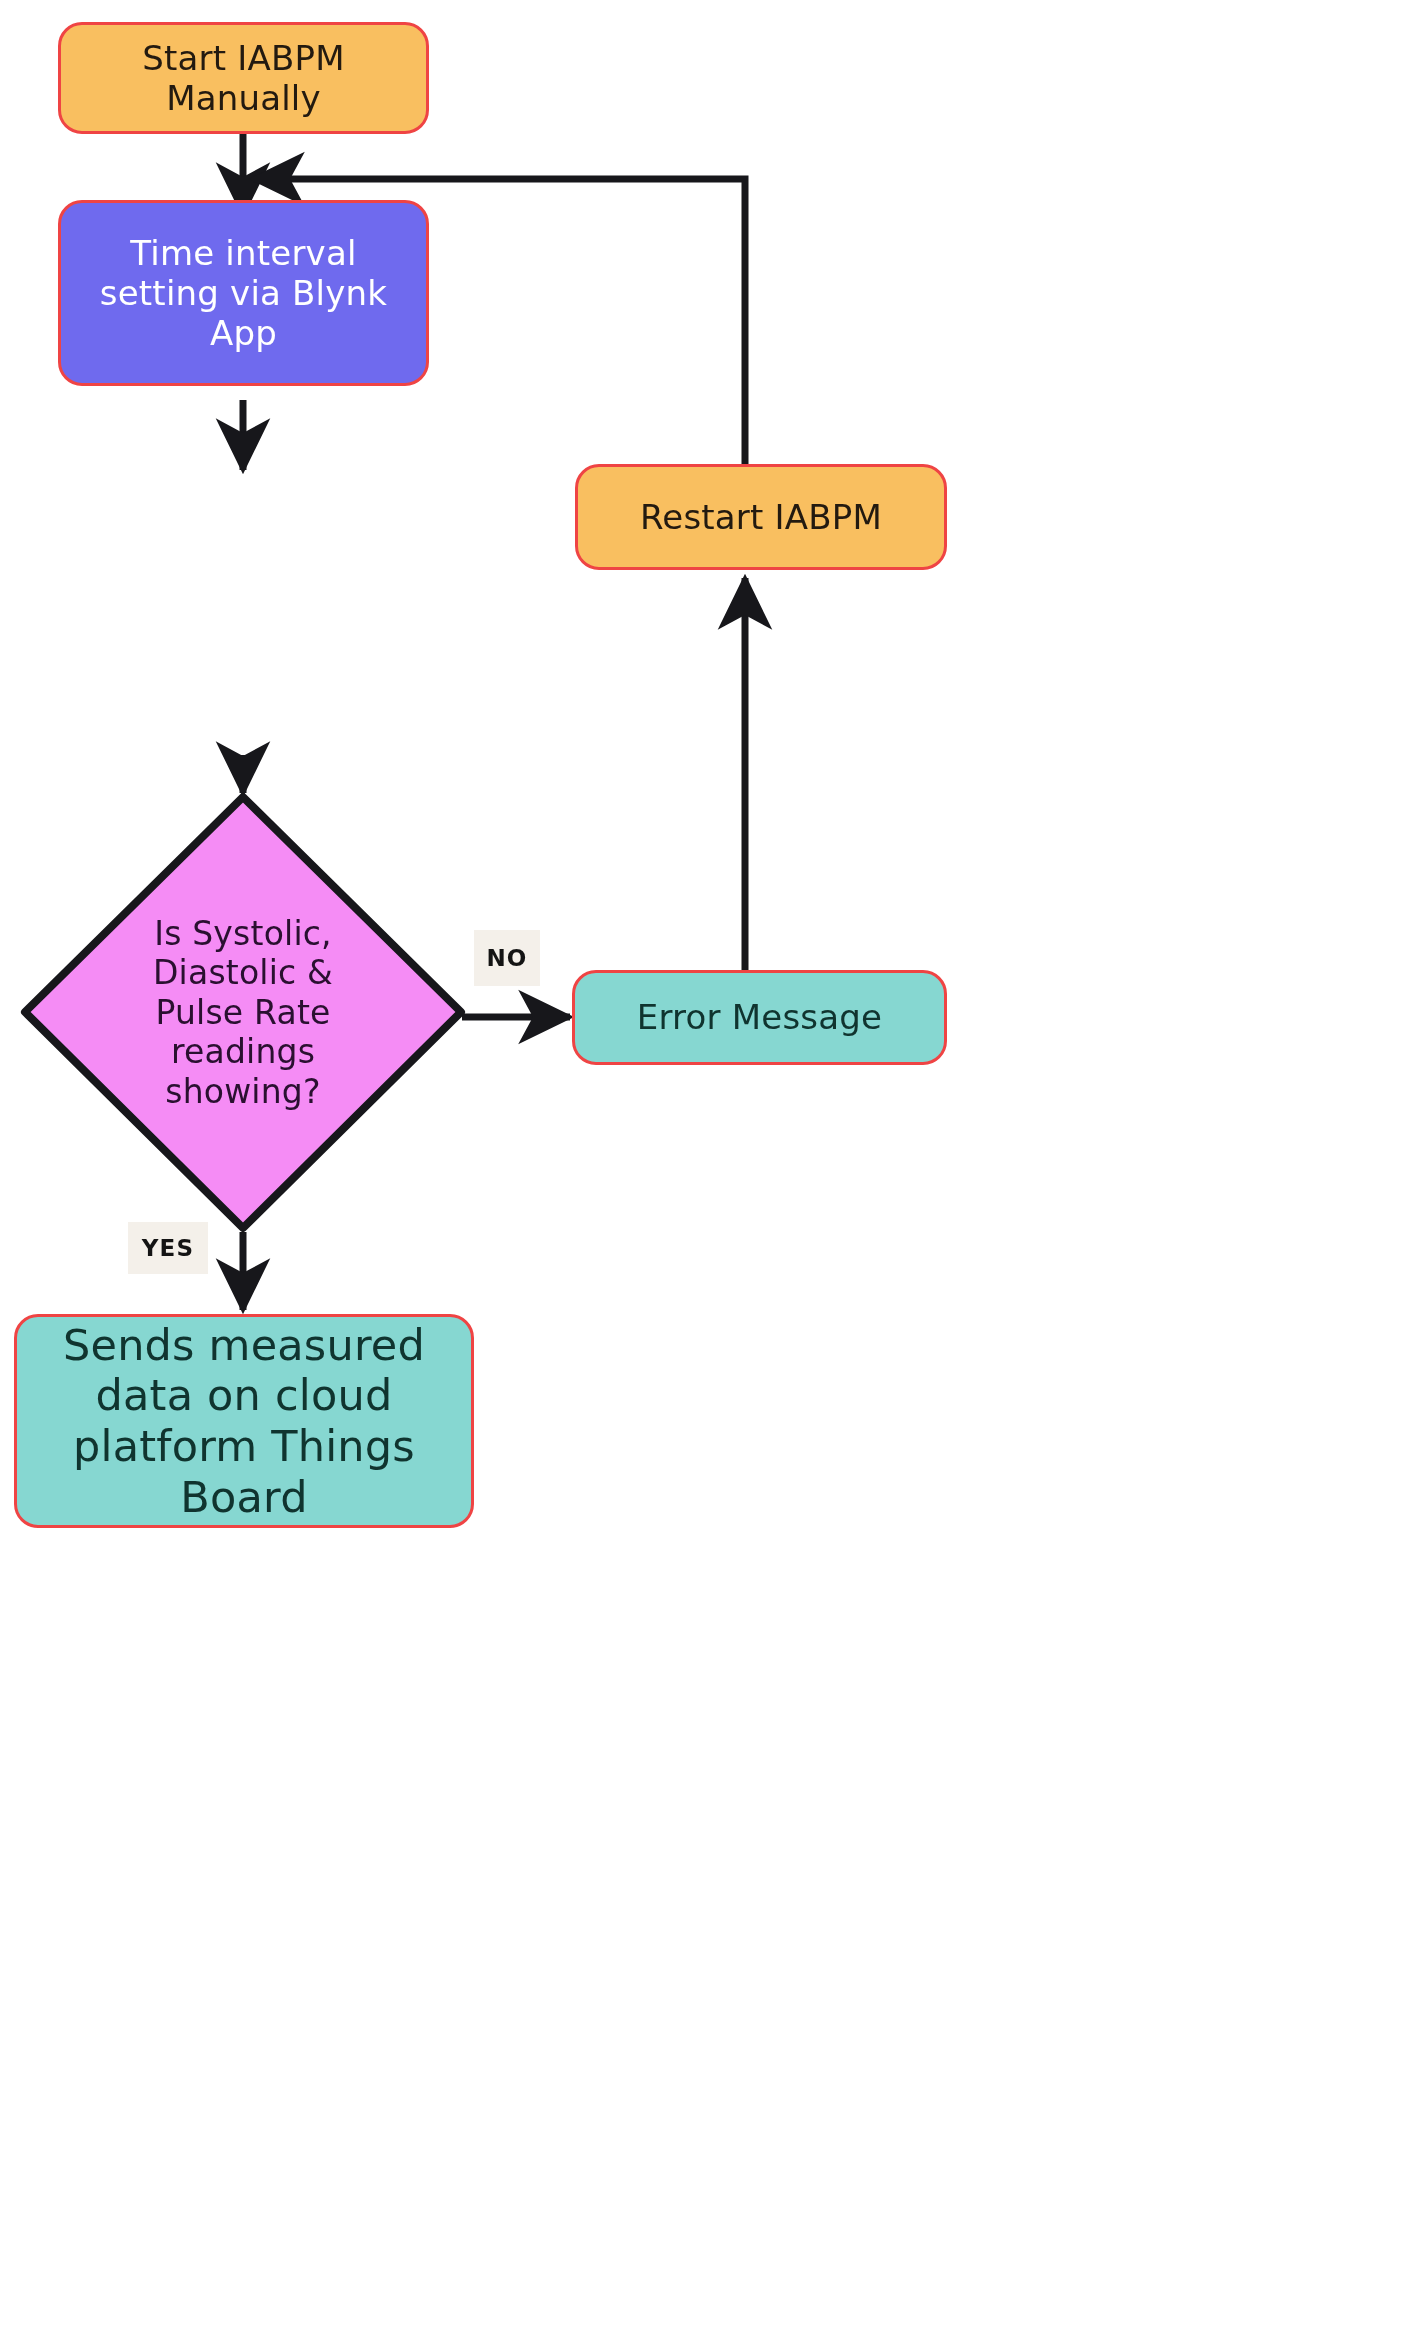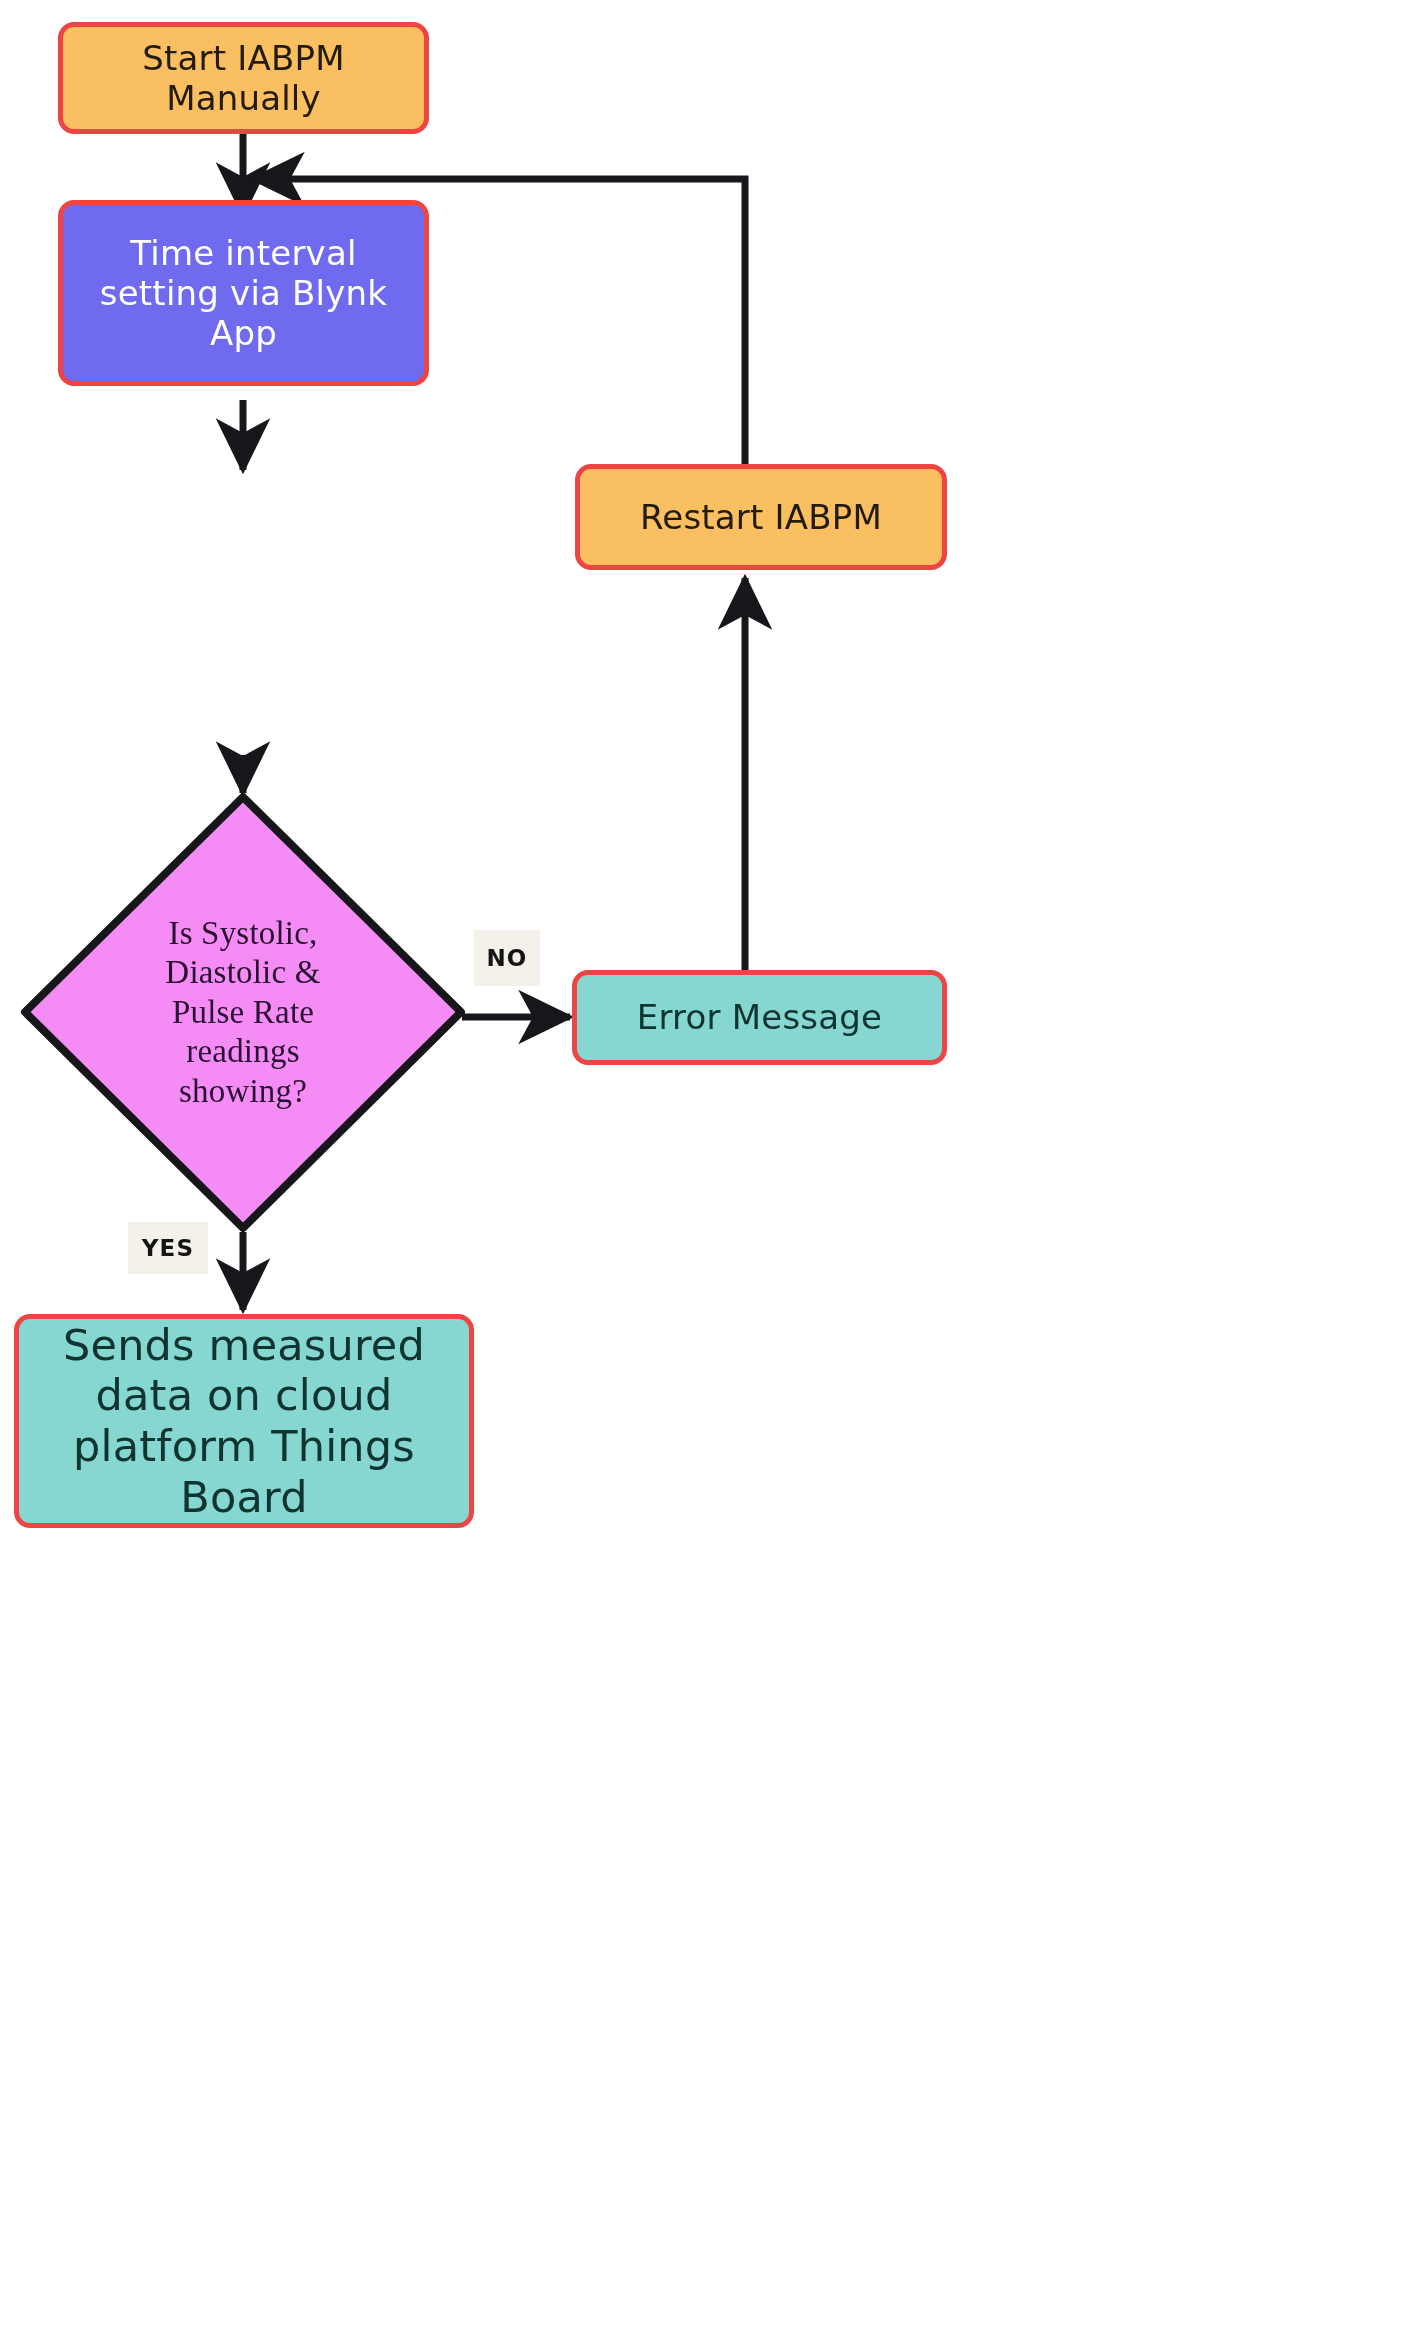--- a/index.html
+++ b/index.html
@@ -24,22 +24,22 @@
     width: 1427px;
     height: 2332px;
   }
   .node {
     position: absolute;
     box-sizing: border-box;
     display: flex;
     align-items: center;
     justify-content: center;
     text-align: center;
-    border: 5px solid #ef4444;
-    border-radius: 16px;
+    border: 3px solid #ef4444;
+    border-radius: 24px;
     line-height: 1.18;
     letter-spacing: 0.2px;
     white-space: pre-line;
     z-index: 3;
   }
   .node.orange   { background: #F9BF60; color: #231a10; }
   .node.purple   { background: #6F6AEE; color: #ffffff; }
   .node.cyan     { background: #6FD2F0; color: #0e2a33; }
   .node.teal     { background: #86D7D1; color: #10342f; }
 
@@ -115,21 +115,21 @@
 
   <div class="node purple" style="left:58px; top:200px; width:371px; height:186px; font-size:34px;">Time interval
 setting via Blynk
 App</div>
 
 
   <div class="diamond-wrap" style="left:18px; top:790px; width:450px; height:445px;">
     <svg width="450" height="445" viewBox="0 0 450 445" xmlns="http://www.w3.org/2000/svg">
       <path d="M225,7 L443,222 L225,438 L7,222 Z" fill="#F58CF5" stroke="#17171b" stroke-width="8" stroke-linejoin="round"></path>
     </svg>
-    <div class="diamond-label" style="font-size:33px;font-family:Liberation Serif, serif;">Is Systolic,
+    <div class="diamond-label" style="font-size:33px;">Is Systolic,
 Diastolic &amp;
 Pulse Rate
 readings
 showing?</div>
   </div>
 
   <div class="node orange" style="left:547px; top:464px; width:372px; height:106px; font-size:34px;margin-left:28px;">Restart IABPM</div>
 
   <div class="node teal" style="left:572px; top:970px; width:375px; height:95px; font-size:34px;">Error Message</div>
 

